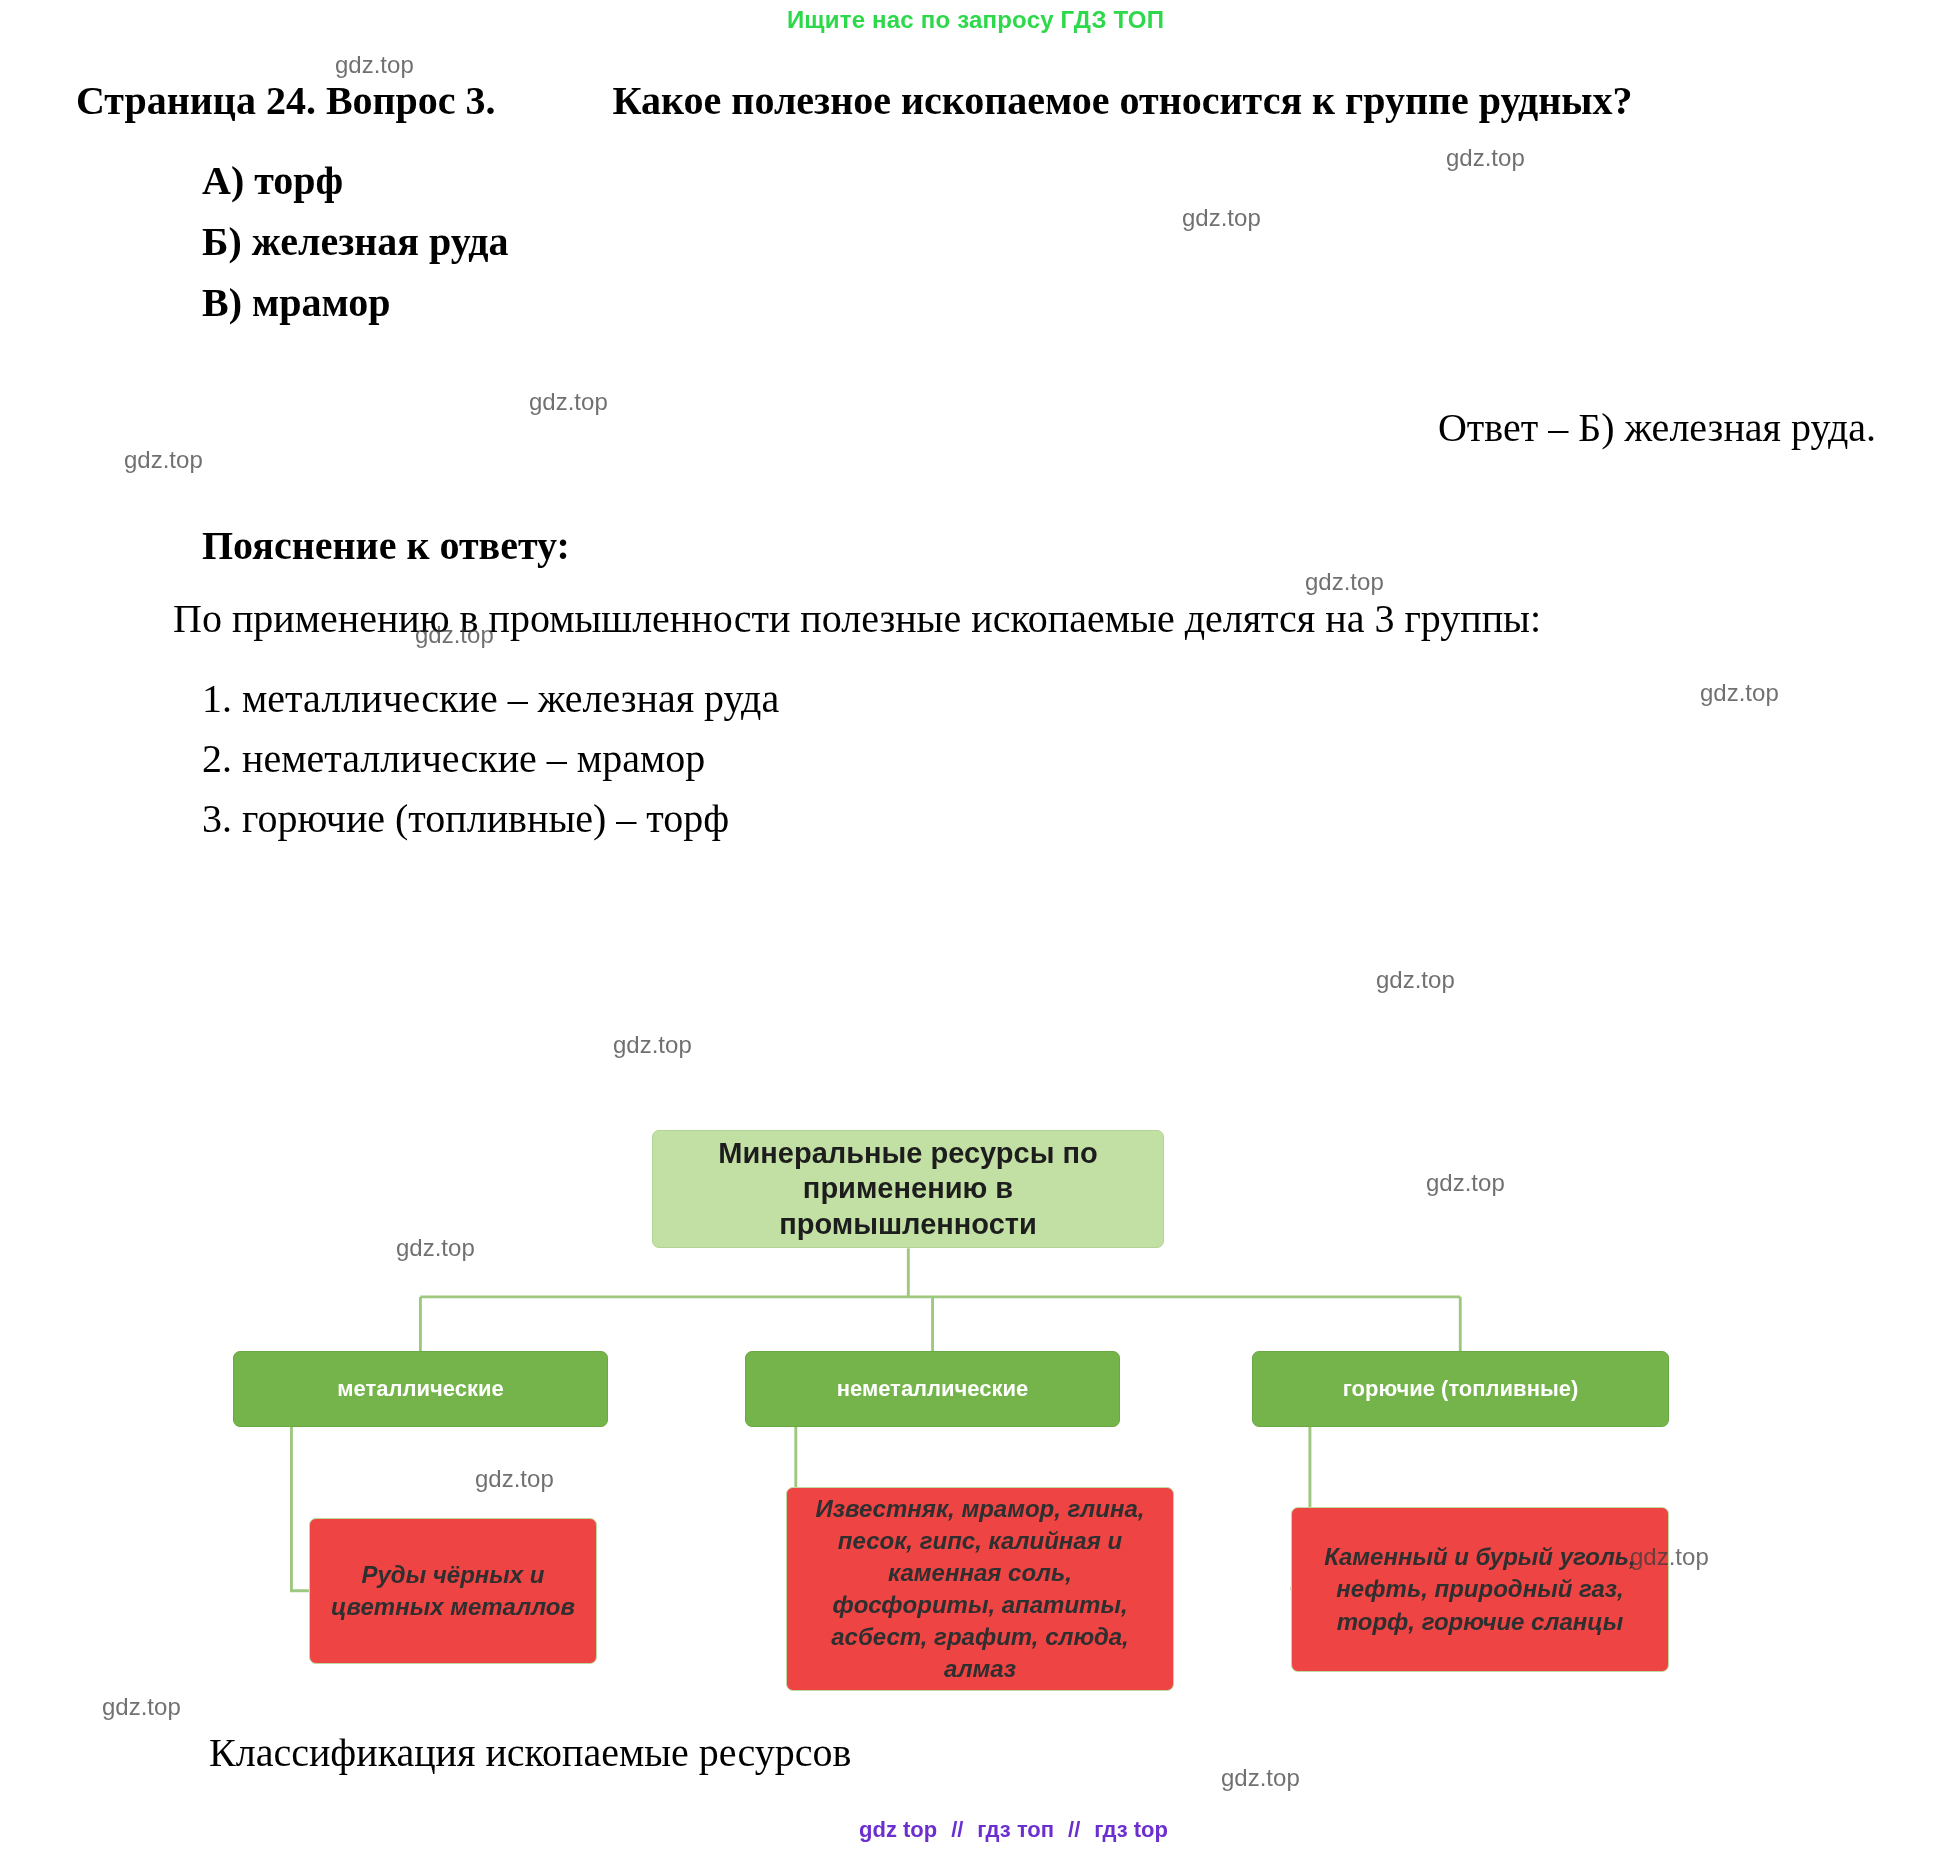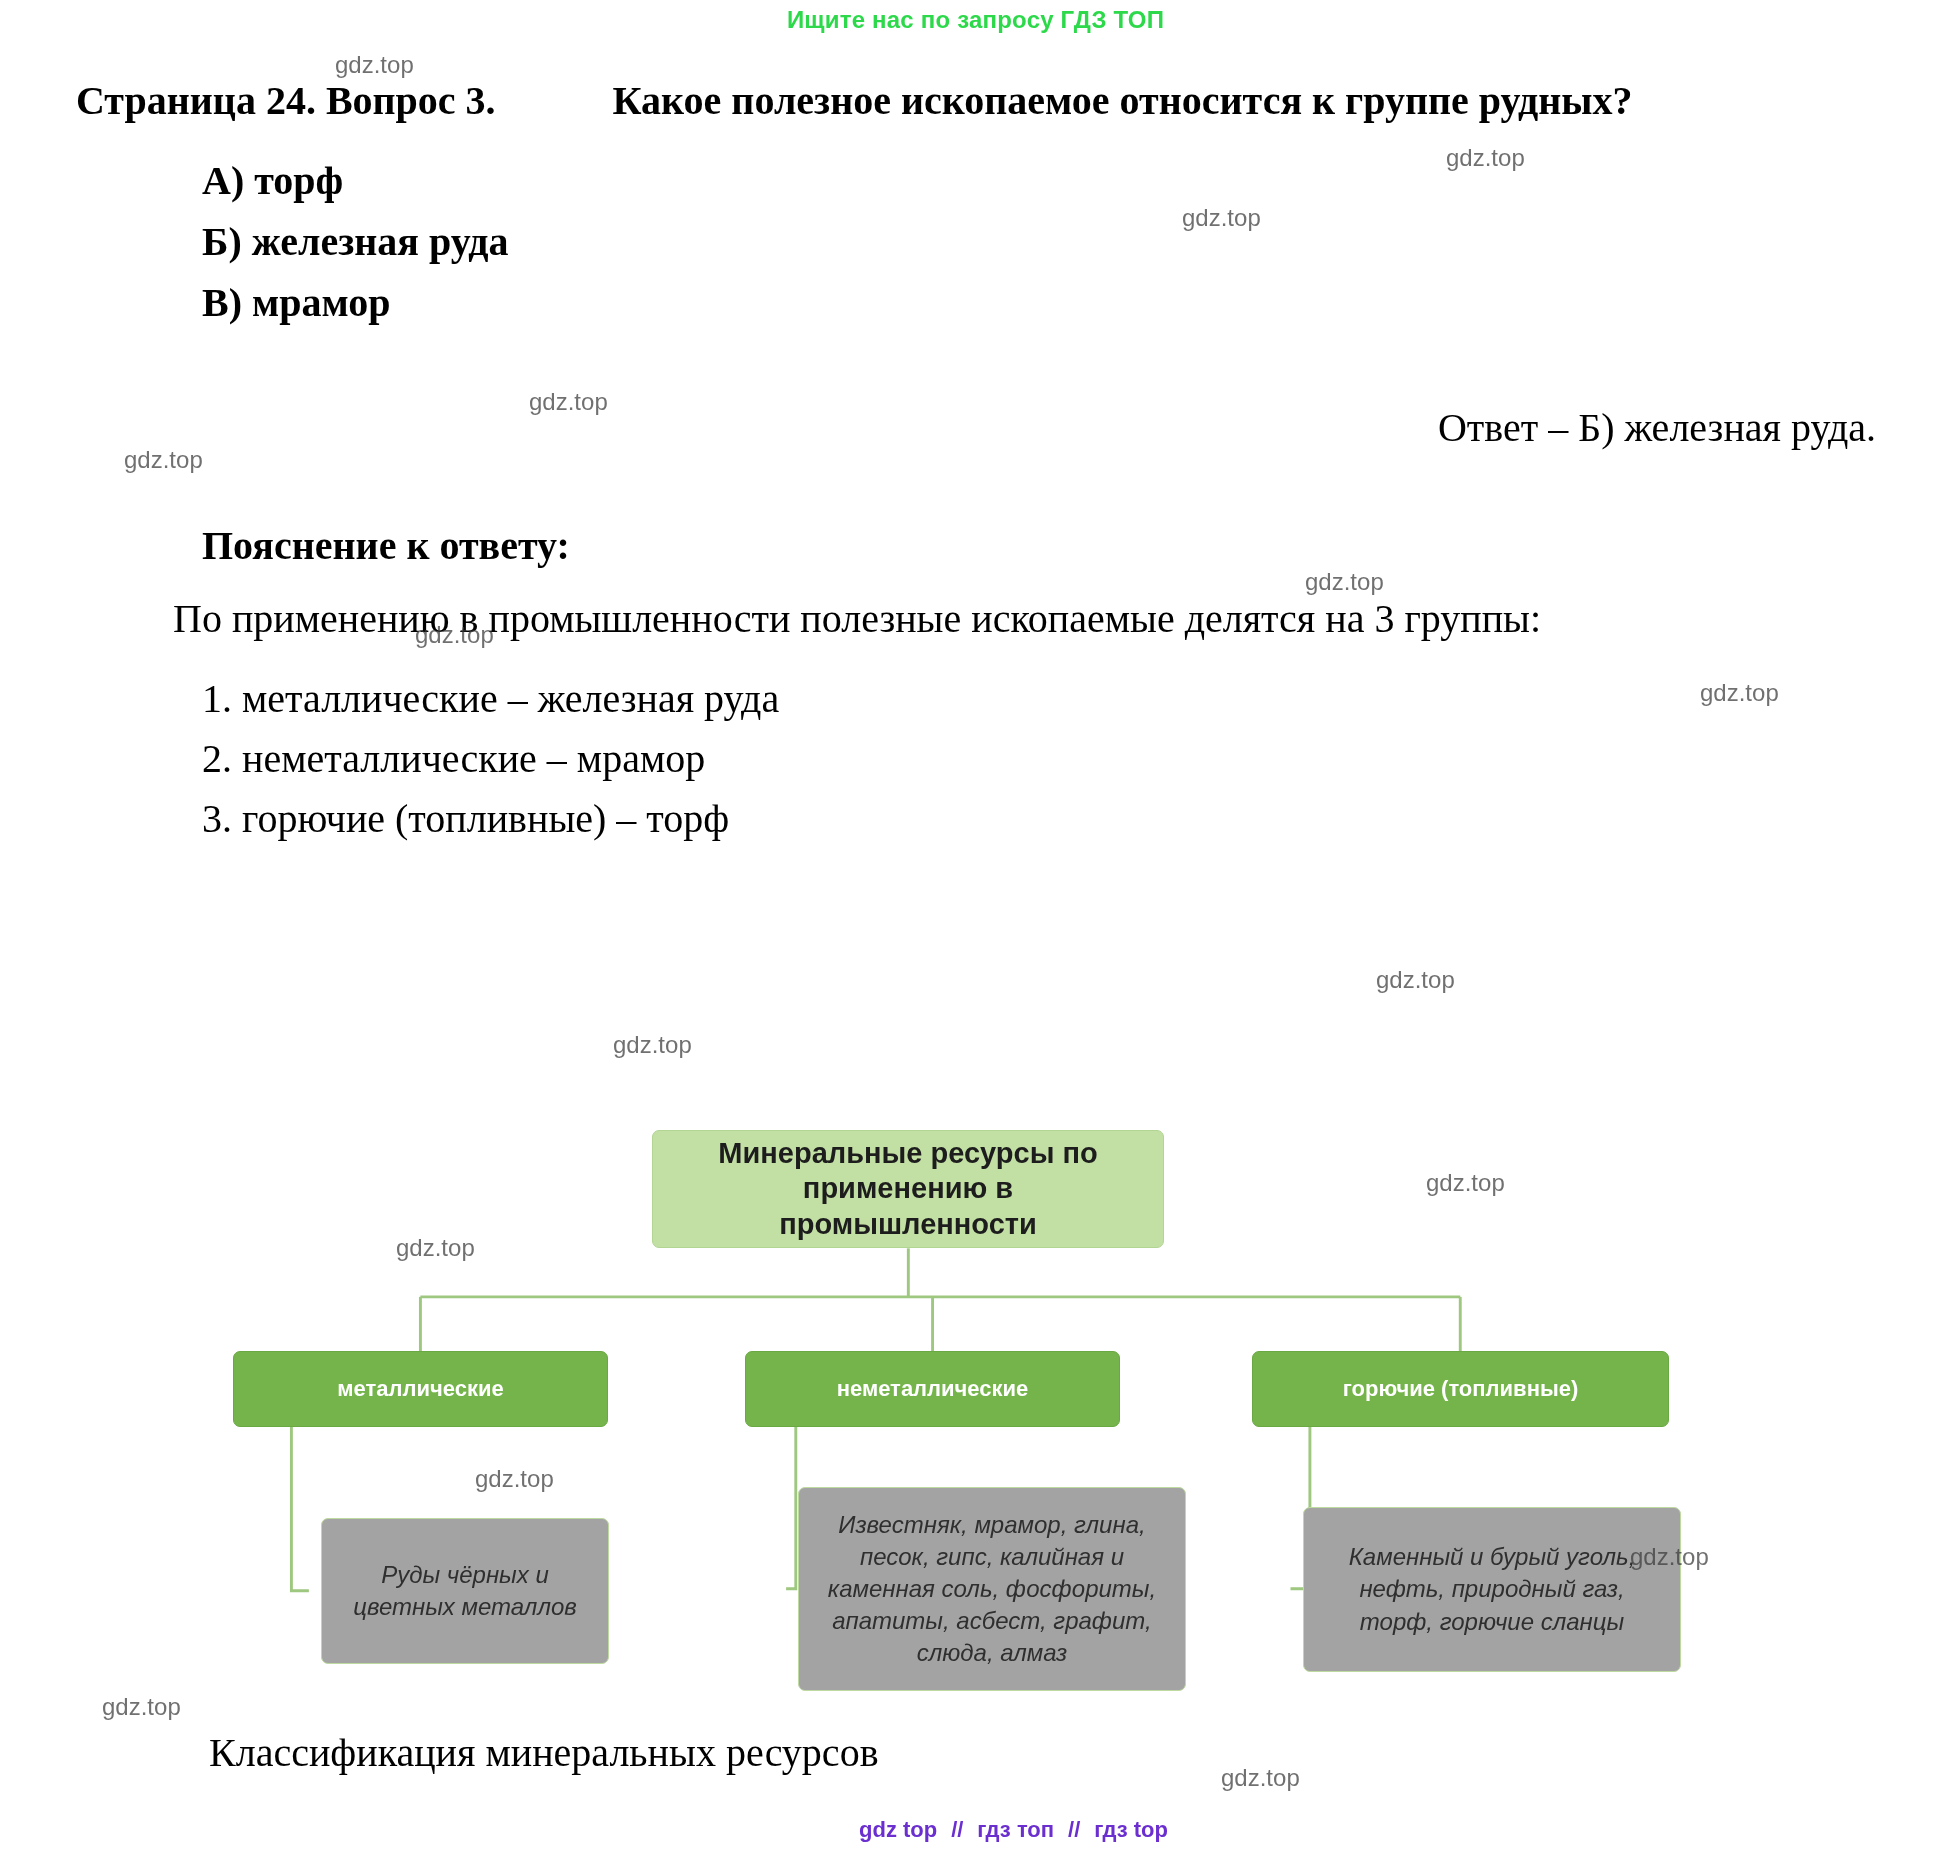--- a/index.html
+++ b/index.html
@@ -129,29 +129,28 @@
     border: 1.9px solid #6aa844;
     color: #ffffff;
     font-weight: bold;
     font-size: 22px;
     padding: 0 13.6px;
   }
   .mid-1 { left: 0px;   top: 221px; width: 375px; }
   .mid-2 { left: 512px; top: 221px; width: 375px; }
   .mid-3 { left: 1019px;top: 221px; width: 417px; }
   .node-leaf {
-    background: #a3a3a3;
+    background: #ef4444;
     border: 1.9px solid #bedaa0;
     color: #2f2f2f;
     font-style: italic;
-    font-weight: normal;
+    font-weight: bold;
     font-size: 24px;
     line-height: 1.34;
     padding: 13.6px 17.5px;
-    margin-left: 12px;
   }
   .leaf-1 { left: 76px;  top: 388px; width: 288px; height: 146px; }
   .leaf-2 { left: 553px; top: 357px; width: 388px; height: 204px; }
   .leaf-3 { left: 1058px;top: 377px; width: 378px; height: 165px; }
 
   .caption {
     position: absolute;
     left: 209px;
     top: 1729px;
     font-size: 40px;
@@ -233,21 +232,21 @@
 
   <div class="node node-mid mid-1">металлические</div>
   <div class="node node-mid mid-2">неметаллические</div>
   <div class="node node-mid mid-3">горючие (топливные)</div>
 
   <div class="node node-leaf leaf-1">Руды чёрных и цветных металлов</div>
   <div class="node node-leaf leaf-2">Известняк, мрамор, глина, песок, гипс, калийная и каменная соль, фосфориты, апатиты, асбест, графит, слюда, алмаз</div>
   <div class="node node-leaf leaf-3">Каменный и бурый уголь, нефть, природный газ, торф, горючие сланцы</div>
 </div>
 
-<div class="caption">Классификация минеральных ресурсов</div>
+<div class="caption">Классификация ископаемые ресурсов</div>
 
 <div class="bottom-links">
   <span>gdz top</span>
   <span class="sep">//</span>
   <span>гдз топ</span>
   <span class="sep">//</span>
   <span>гдз top</span>
 </div>
 
 <div id="watermark-layer">

